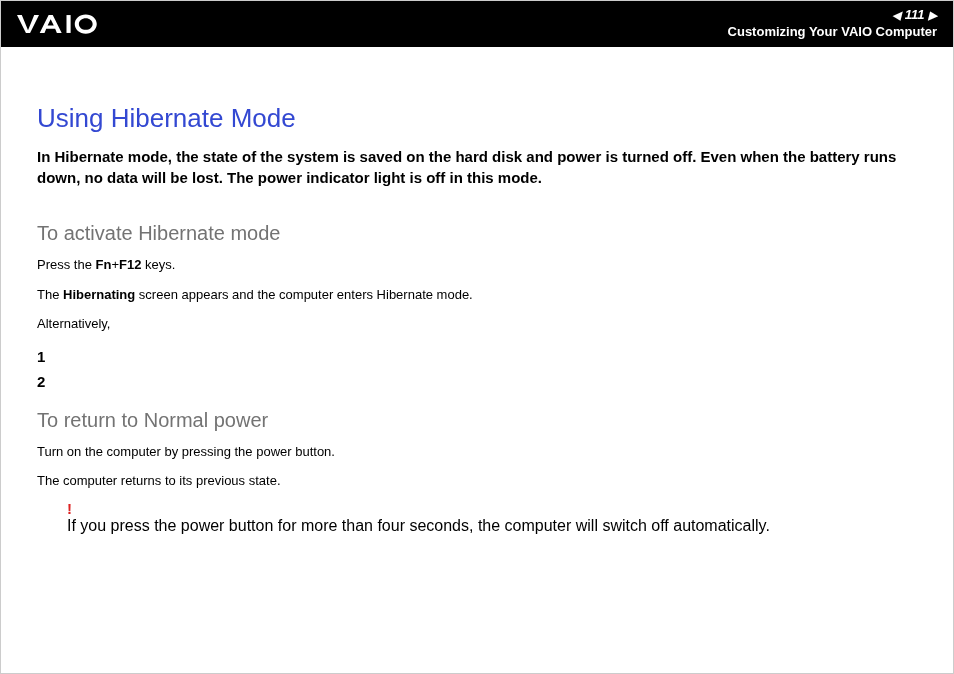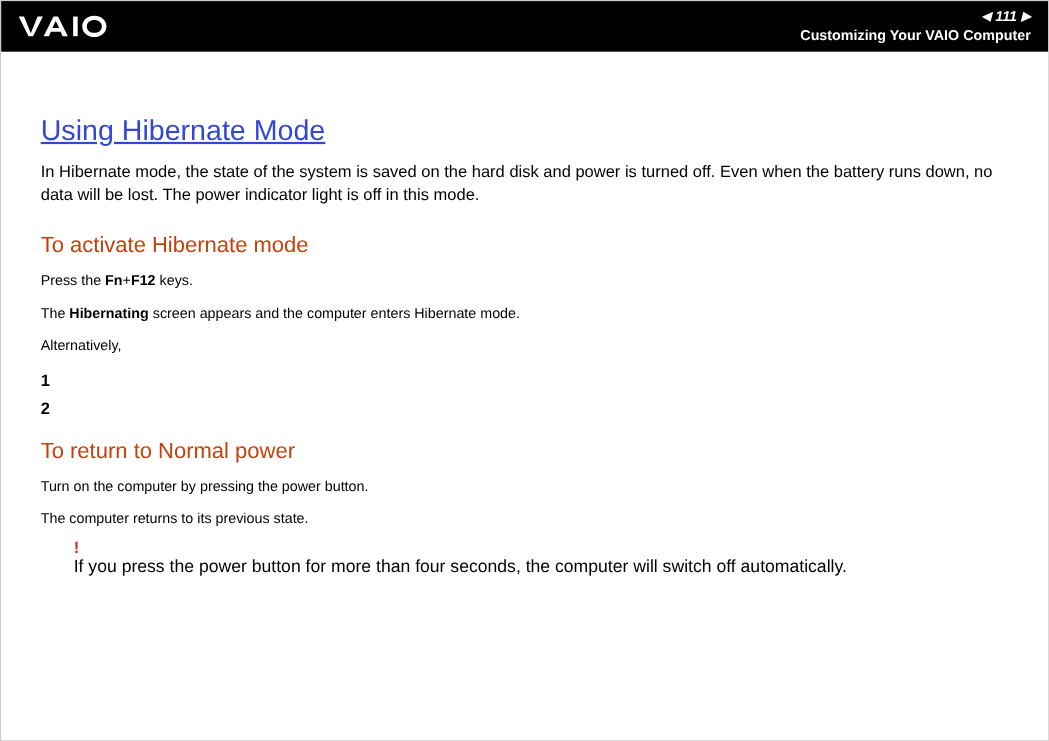--- a/index.html
+++ b/index.html
@@ -46,29 +46,29 @@
   .arrow { font-size: 11px; }
   .content {
     padding: 56px 36px 20px 36px;
     color: #000;
   }
   h1 {
     color: #3348d2;
     font-weight: normal;
     font-size: 26px;
     margin-bottom: 12px;
-    text-decoration: underline;
   }
   .intro {
     font-size: 15px;
     line-height: 1.4;
-    margin-bottom: 24px;
+    margin-bottom: 34px;
+    font-weight: bold;
   }
   h2 {
-    color: #c2410c;
+    color: #737373;
     font-weight: normal;
     font-size: 20px;
     margin-bottom: 10px;
   }
   .para {
     font-size: 13px;
     line-height: 1.5;
     margin-bottom: 10px;
   }
   .steplist {

